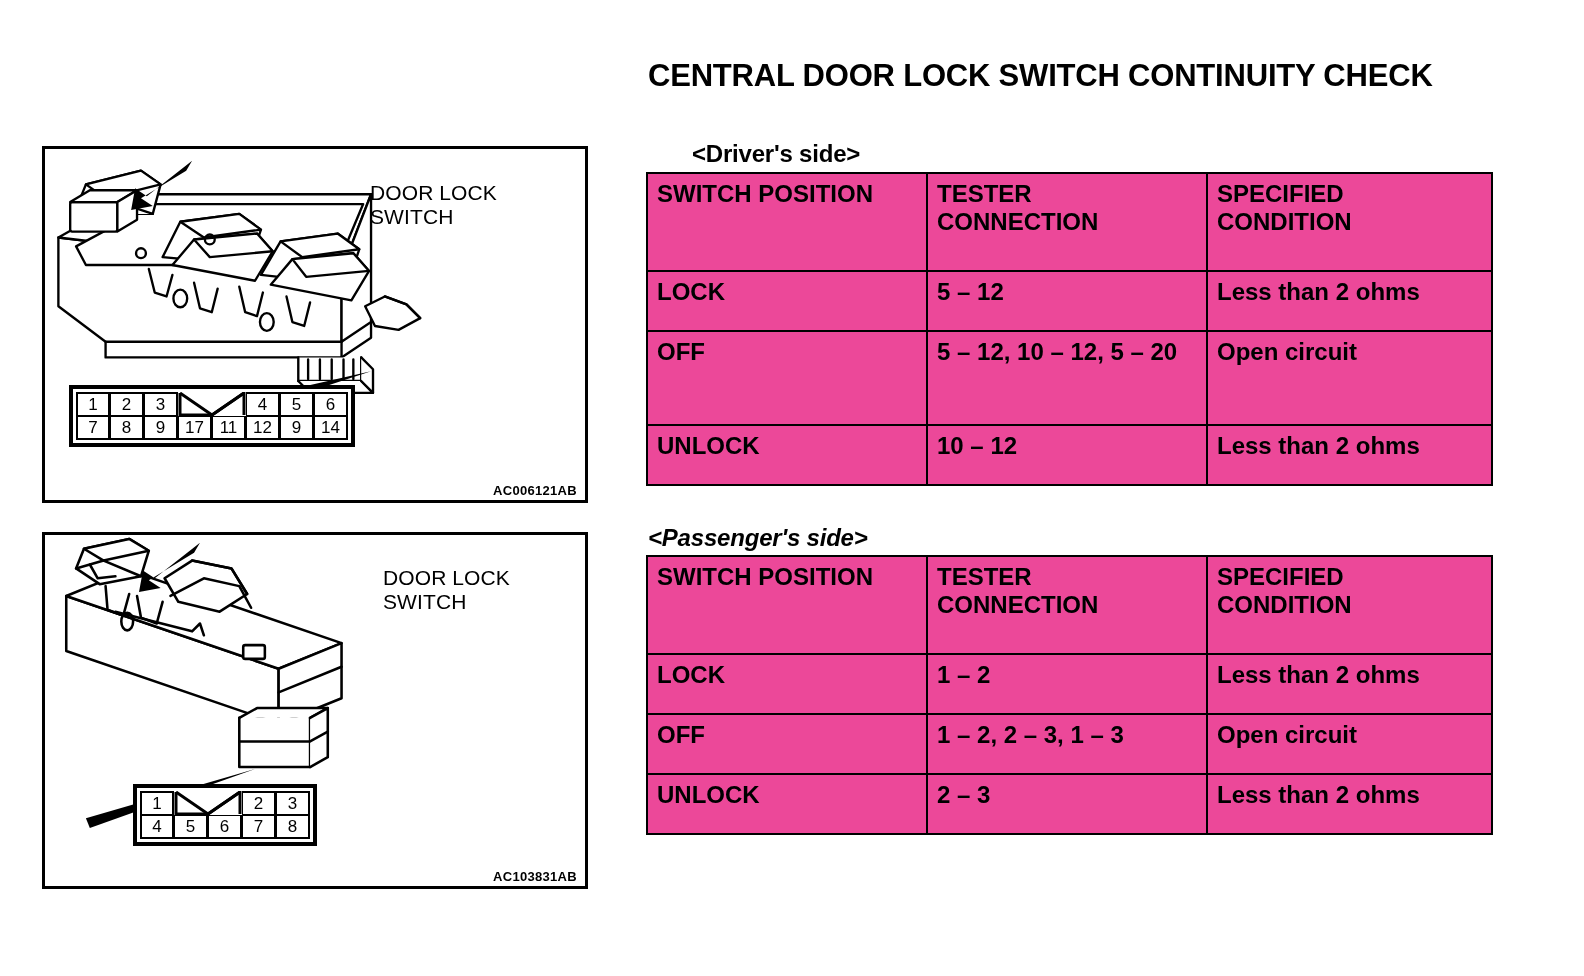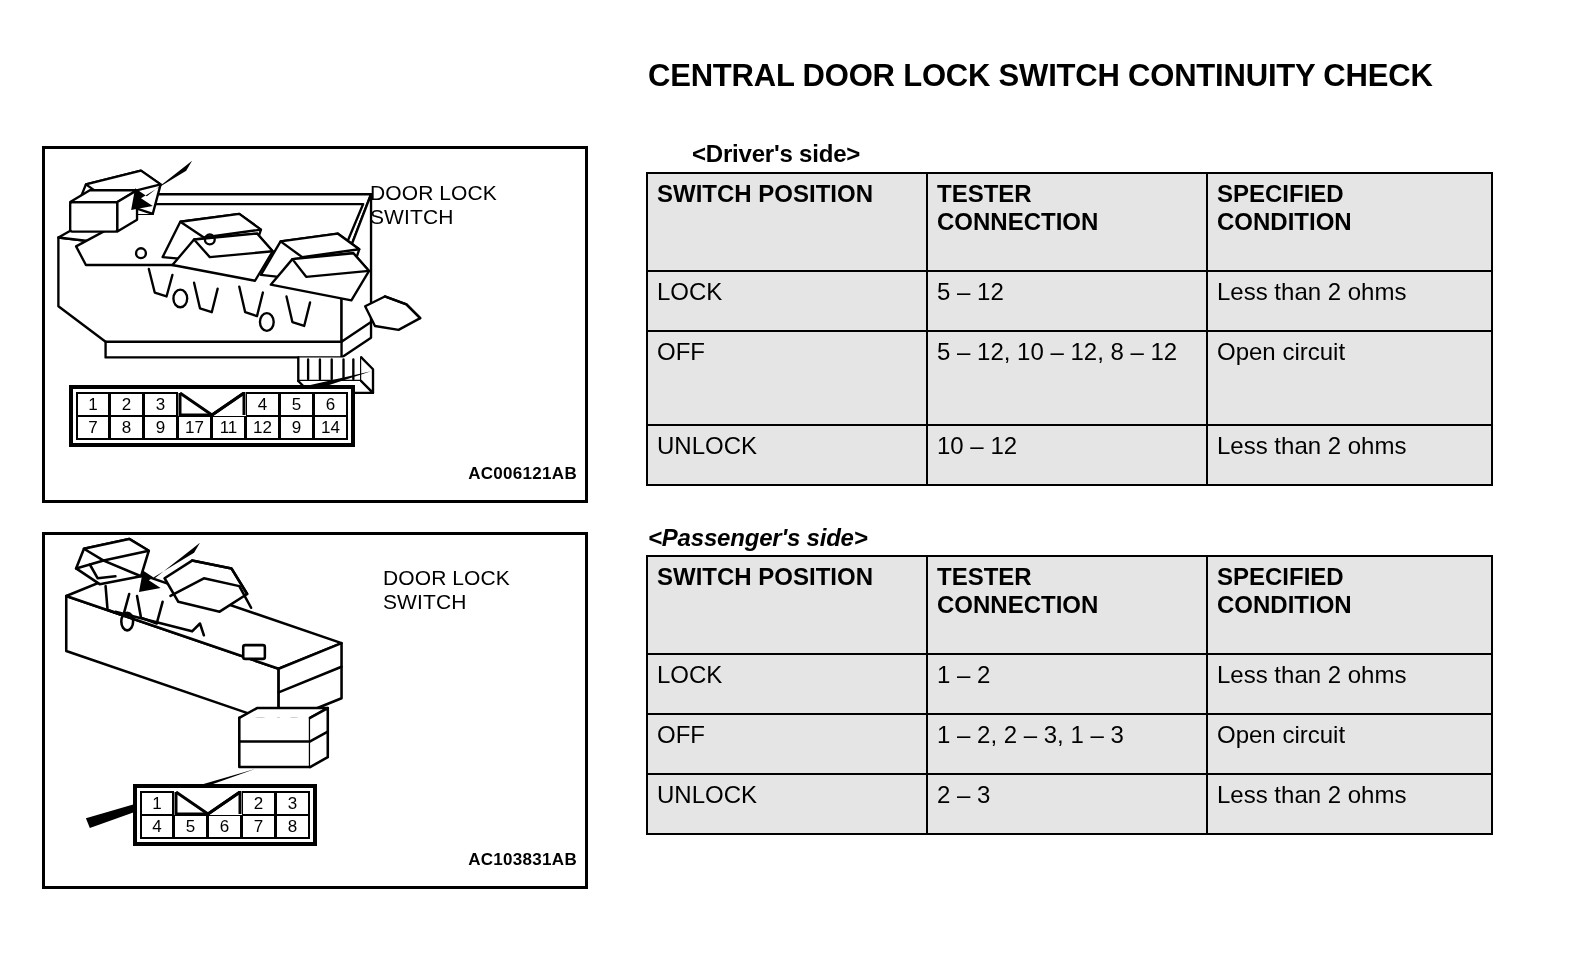--- a/index.html
+++ b/index.html
@@ -37,22 +37,22 @@
     background: #fff;
   }
   #illus-driver  { left: 42px;  top: 146px; width: 546px; height: 357px; }
   #illus-passenger { left: 42px; top: 532px; width: 546px; height: 357px; }
 
   .illus-svg { position: absolute; left: 0; top: 0; width: 100%; height: 100%; }
 
   .figure-code {
     position: absolute;
     right: 8px;
-    bottom: 16px;
-    font-size: 17px;
+    bottom: 2px;
+    font-size: 13px;
     font-weight: bold;
     letter-spacing: 0.3px;
     margin-top: 40px;
   }
 
   .callout {
     position: absolute;
     font-size: 21px;
     line-height: 1.12;
     letter-spacing: 0.1px;
@@ -103,32 +103,32 @@
     letter-spacing: -0.2px;
   }
   #caption-driver    { left: 648px; top: 140px; margin-left: 44px; }
   #caption-passenger { left: 648px; top: 524px; font-style: italic; }
 
   
   table.spec {
     position: absolute;
     border-collapse: collapse;
     table-layout: fixed;
-    background: #e5e5e5;
+    background: #ec4899;
   }
   table.spec th, table.spec td {
     border: 2px solid #000;
     vertical-align: top;
     padding: 6px 9px 8px 9px;
     font-size: 24px;
     line-height: 1.17;
     text-align: left;
   }
   table.spec th { font-weight: bold; }
-  table.spec td { font-weight: normal; border-radius: 21px; }
+  table.spec td { font-weight: bold; border-radius: 21px; }
   .col-a { width: 280px; }
   .col-b { width: 280px; }
   .col-c { width: 285px; }
 
   #table-driver    { left: 646px; top: 172px; }
   #table-passenger { left: 646px; top: 555px; }
 
   #table-driver .r-head th { height: 82px; }
   #table-driver .r-lock td { height: 44px; }
   #table-driver .r-off td  { height: 78px; }
@@ -308,21 +308,21 @@
     </tr>
   </thead>
   <tbody>
     <tr class="r-lock">
       <td>LOCK</td>
       <td>5 – 12</td>
       <td>Less than 2 ohms</td>
     </tr>
     <tr class="r-off">
       <td>OFF</td>
-      <td>5 – 12, 10 – 12, 8 – 12</td>
+      <td>5 – 12, 10 – 12, 5 – 20</td>
       <td>Open circuit</td>
     </tr>
     <tr class="r-unlock">
       <td>UNLOCK</td>
       <td>10 – 12</td>
       <td>Less than 2 ohms</td>
     </tr>
   </tbody>
 </table>
 

